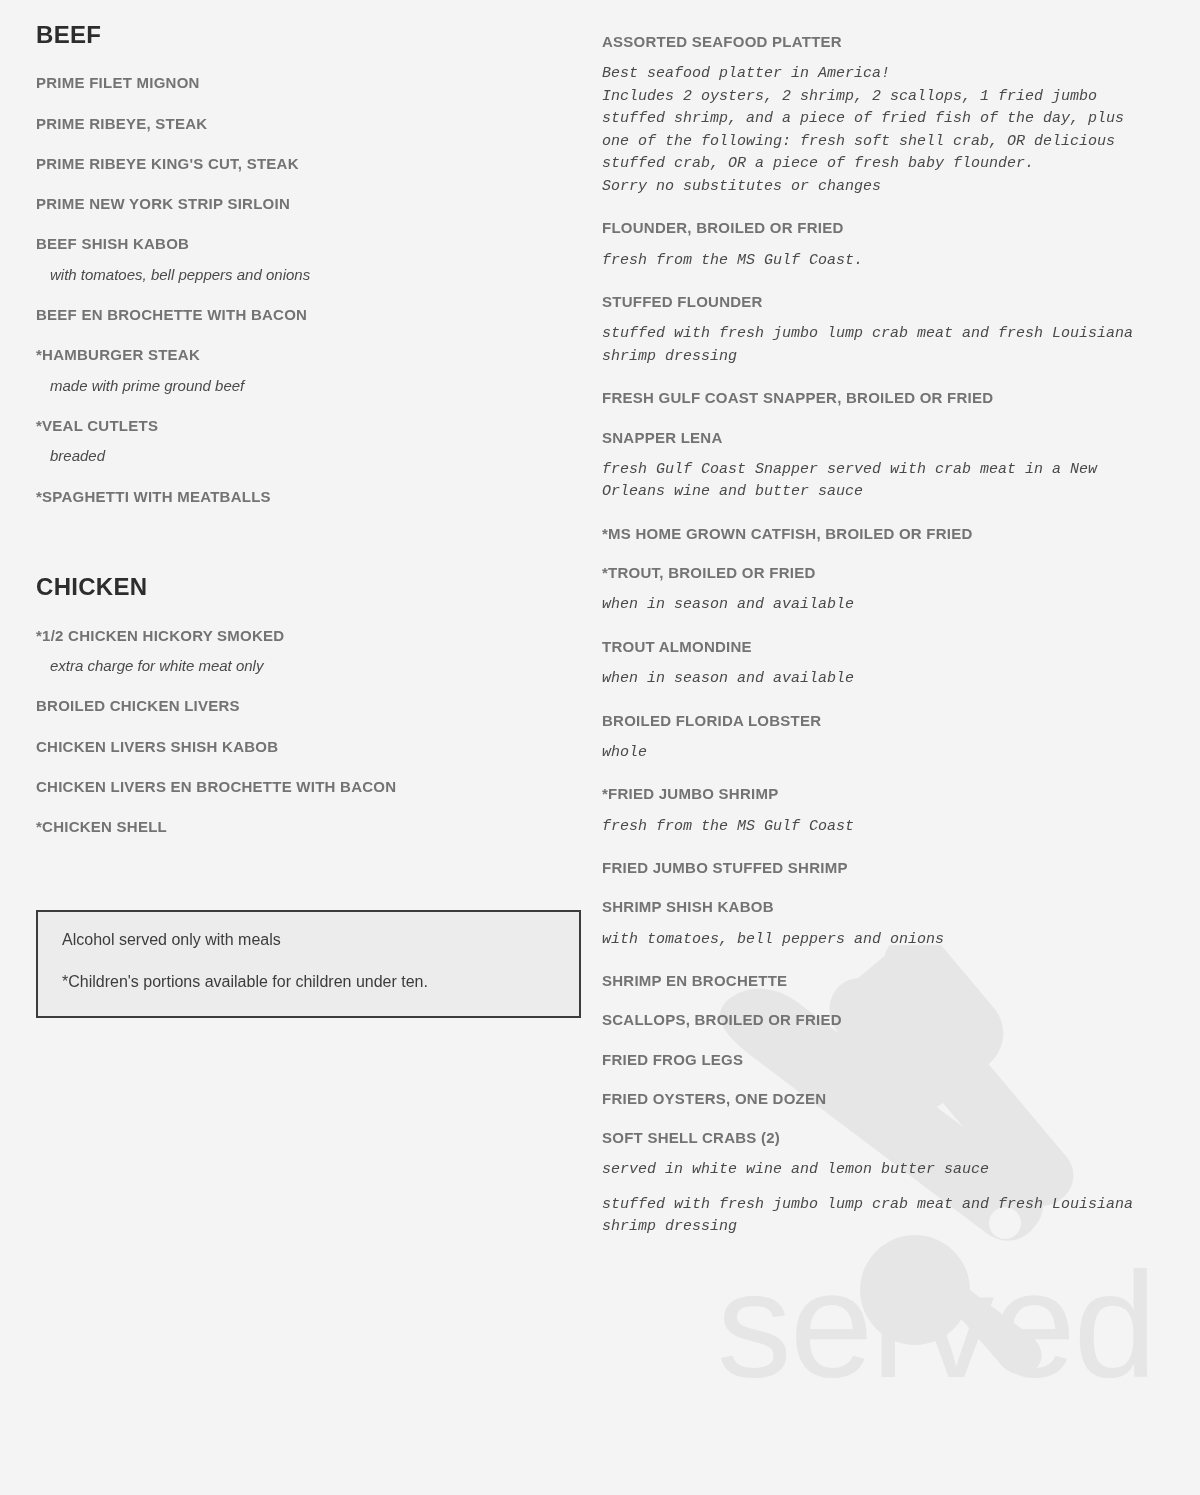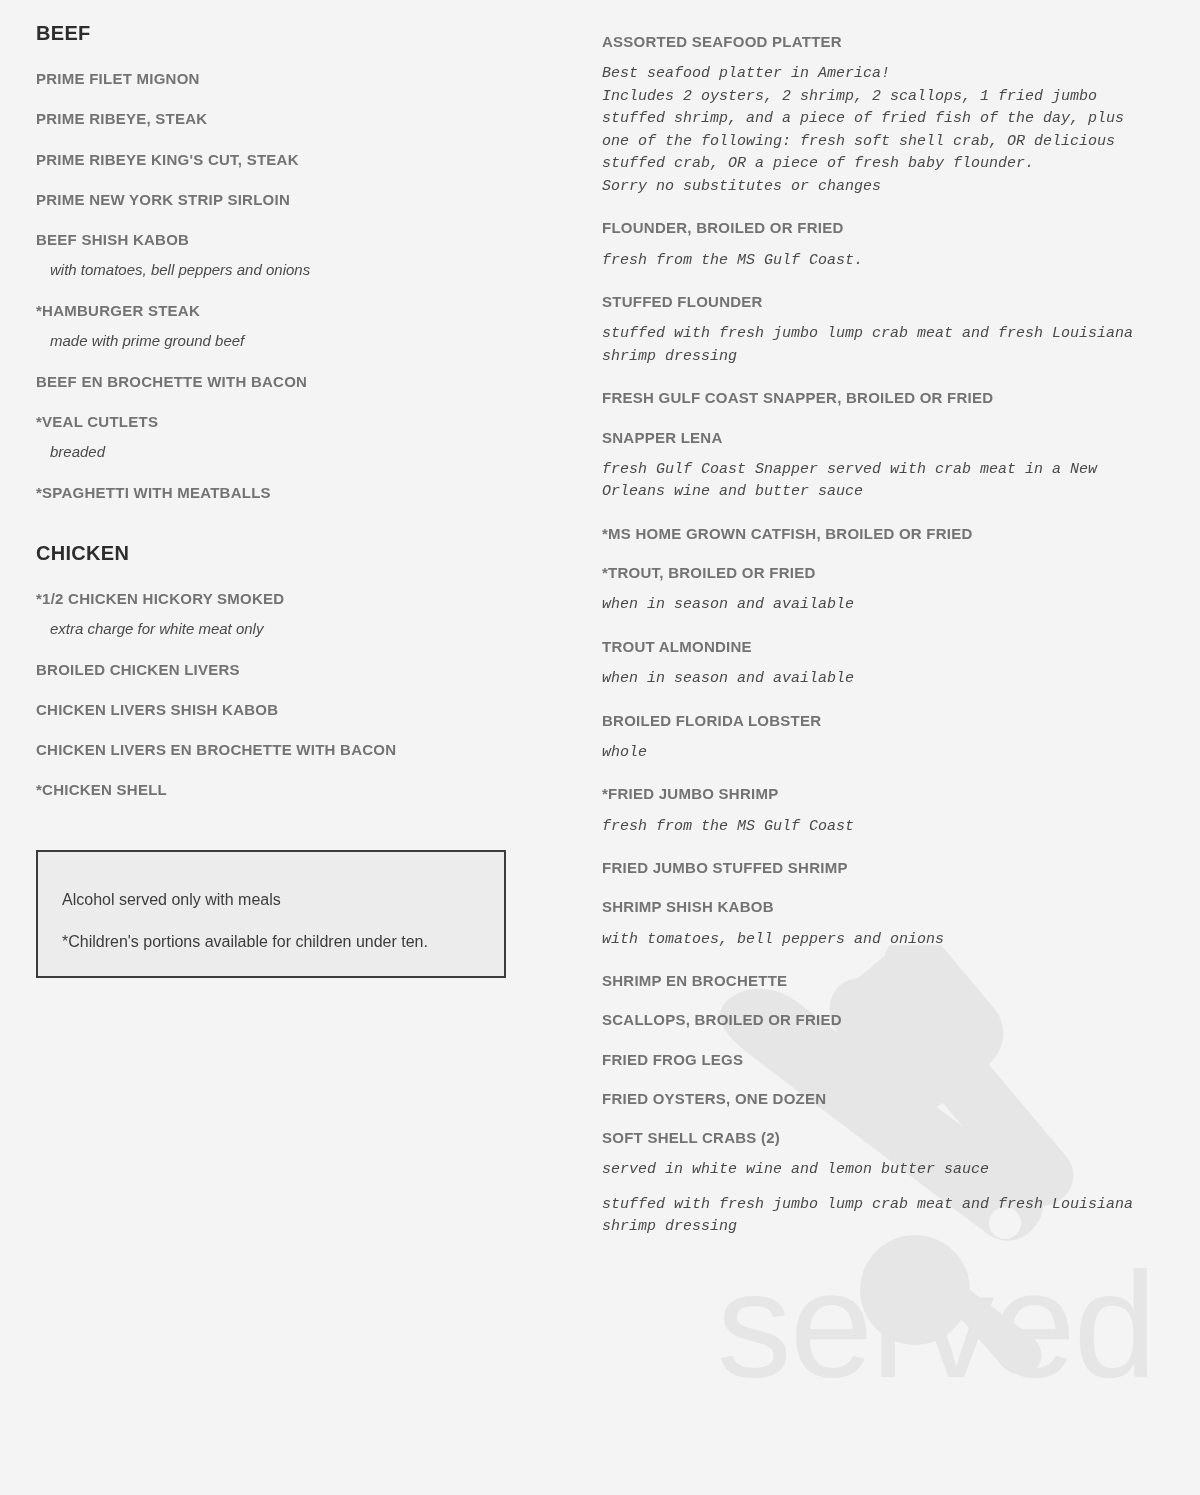--- a/index.html
+++ b/index.html
@@ -46,28 +46,28 @@
     display: flex;
     padding: 22px 36px 40px 36px;
   }
   .col {
     width: 552px;
   }
   .col-left { padding-right: 20px; }
   .col-right { padding-left: 14px; }
 
   h2.section-title {
-    font-size: 20px;
+    font-size: 24px;
     font-weight: bold;
     color: #2d2d2d;
     margin: 0 0 14px 0;
     letter-spacing: 0.3px;
     line-height: 1.1;
   }
-  .section + .section { margin-top: 30px; }
+  .section + .section { margin-top: 58px; }
 
   .item { margin-bottom: 0; }
   .item-name {
     font-size: 15px;
     font-weight: bold;
     color: #737373;
     letter-spacing: 0.25px;
     line-height: 1.35;
     margin: 0;
     padding: 11px 0 10px 0;
@@ -84,25 +84,25 @@
   .col-right .item-desc {
     padding-left: 0;
     padding-bottom: 10px;
     padding-top: 2px;
     font-family: Liberation Mono, monospace;
   }
   .col-right .item-name { padding: 10px 0 9px 0; }
   .col-left .item-name { padding: 11px 0 9px 0; }
 
   .notice-box {
-    margin-top: 40px;
+    margin-top: 64px;
     border: 2px solid #3c3c3c;
     background: #ececec;
-    padding: 36px 24px 22px 24px;
-    width: 470px;
+    padding: 16px 24px 22px 24px;
+    width: 545px;
   }
   .notice-line {
     font-size: 16px;
     color: #3c3c3c;
     line-height: 1.5;
     margin: 0;
   }
   .notice-line + .notice-line { margin-top: 18px; }
 </style>
 </head>
@@ -137,25 +137,25 @@
         <p class="item-name">PRIME RIBEYE KING'S CUT, STEAK</p>
       </div>
       <div class="item">
         <p class="item-name">PRIME NEW YORK STRIP SIRLOIN</p>
       </div>
       <div class="item">
         <p class="item-name">BEEF SHISH KABOB</p>
         <p class="item-desc">with tomatoes, bell peppers and onions</p>
       </div>
       <div class="item">
+        <p class="item-name">BEEF EN BROCHETTE WITH BACON</p>
+      </div>
+      <div class="item">
         <p class="item-name">*HAMBURGER STEAK</p>
         <p class="item-desc">made with prime ground beef</p>
-      </div>
-      <div class="item">
-        <p class="item-name">BEEF EN BROCHETTE WITH BACON</p>
       </div>
       <div class="item">
         <p class="item-name">*VEAL CUTLETS</p>
         <p class="item-desc">breaded</p>
       </div>
       <div class="item">
         <p class="item-name">*SPAGHETTI WITH MEATBALLS</p>
       </div>
     </div>
 

